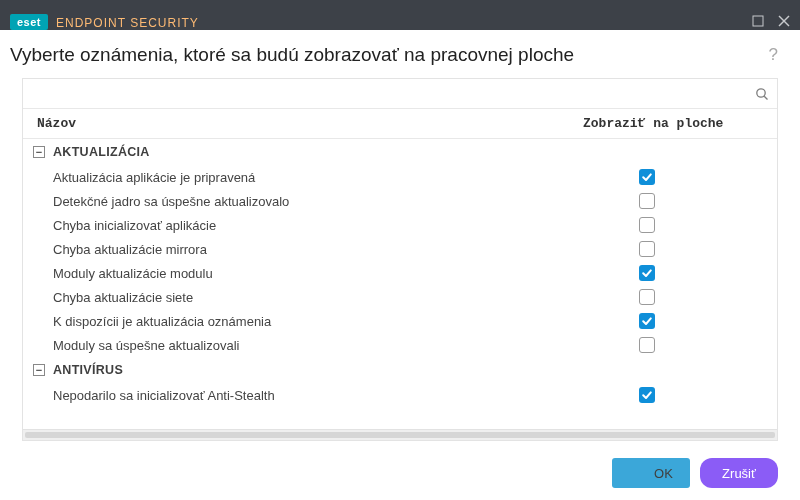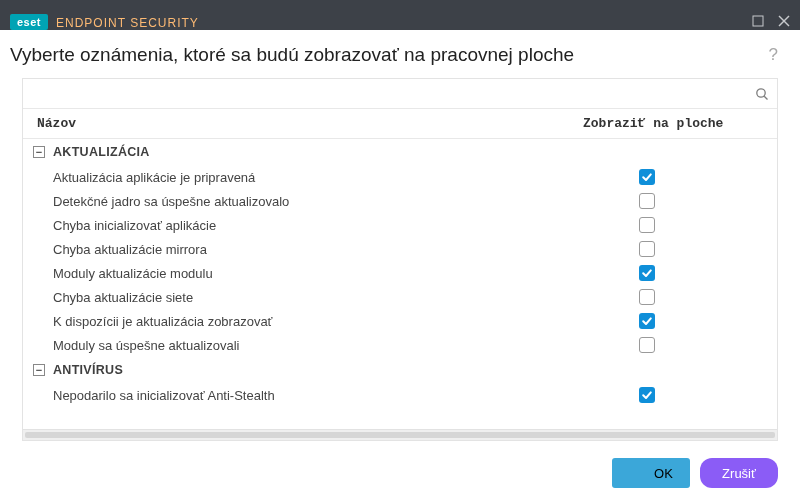--- a/index.html
+++ b/index.html
@@ -44,21 +44,21 @@
   
   .list-body::-webkit-scrollbar { width: 10px; }
   .list-body::-webkit-scrollbar-track { background: #f3f3f3; }
   .list-body::-webkit-scrollbar-thumb { background: #cfcfcf; border-radius: 2px; }
 
   .bottom-hscroll { height: 11px; background: #efefef; border-top: 1px solid #e2e2e2; position: relative; }
   .bottom-hscroll .thumb { position: absolute; left: 2px; right: 2px; top: 2px; bottom: 2px; background: #d6d6d6; border-radius: 2px; }
 
   .footer { position: absolute; bottom: 0; left: 0; right: 0; height: 54px; display: flex; align-items: center; justify-content: flex-end; gap: 10px; padding: 0 22px; background: #fff; }
   .btn { min-width: 78px; height: 30px; border-radius: 3px; display: inline-flex; align-items: center; justify-content: center; font-size: 13px; cursor: pointer; border: none; }
-  .btn-primary { background: #3ba7d9; color: #000000; padding-left: 25px; }
+  .btn-primary { background: #3ba7d9; color: #404040; padding-left: 25px; }
   .btn-secondary { background: #8b5cf6; color: #fff; border-radius: 12px; }
 </style>
 </head>
 <body>
 
 <div class="titlebar">
   <span class="logo-badge">eset</span>
   <span class="appname">ENDPOINT SECURITY</span>
   <div class="win-controls">
     <span>
@@ -138,21 +138,21 @@
             </span>
           </span>
         </div>
         <div class="item-row">
           <span class="item-label">Chyba aktualizácie siete</span>
           <span class="item-check">
             <span class="chk off"></span>
           </span>
         </div>
         <div class="item-row">
-          <span class="item-label">K dispozícii je aktualizácia zobrazovať</span>
+          <span class="item-label">K dispozícii je aktualizácia oznámenia</span>
           <span class="item-check">
             <span class="chk on">
               <svg width="12" height="12" viewBox="0 0 12 12">
                 <polyline points="2.2,6.2 5,9 9.8,3.4" fill="none" stroke="#fff" stroke-width="2" stroke-linecap="round" stroke-linejoin="round"></polyline>
               </svg>
             </span>
           </span>
         </div>
         <div class="item-row">
           <span class="item-label">Moduly sa úspešne aktualizovali</span>

